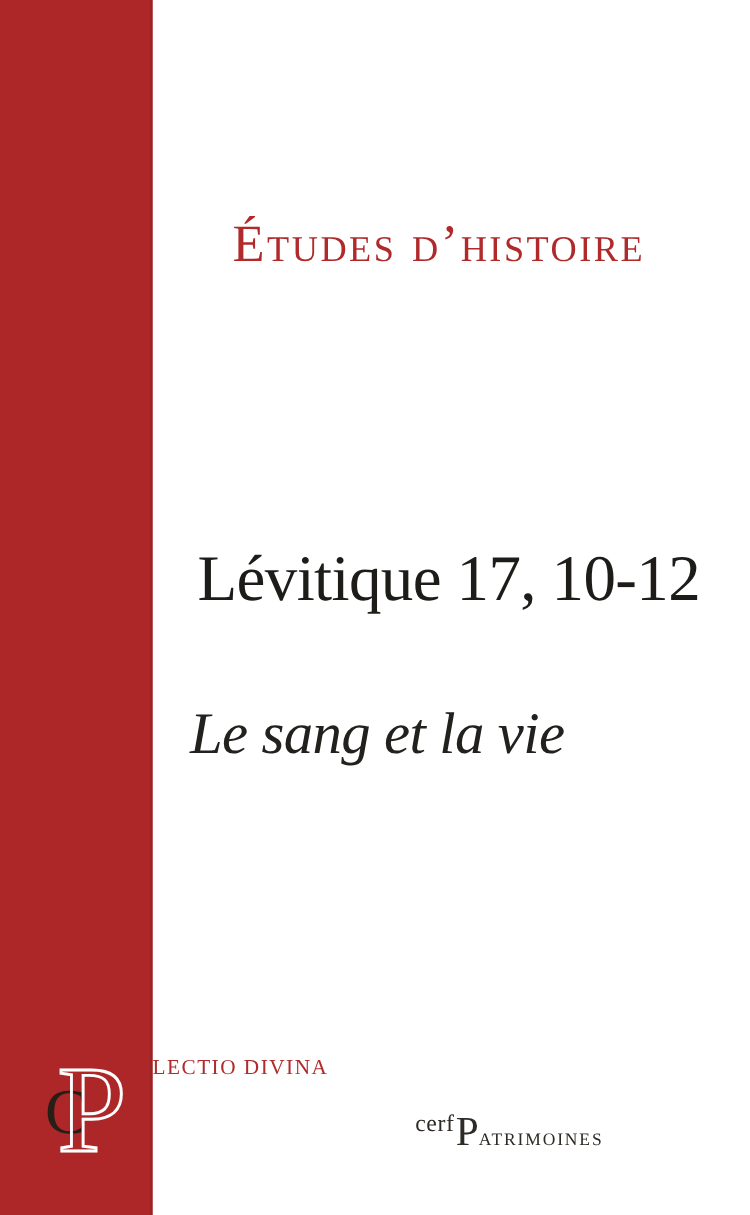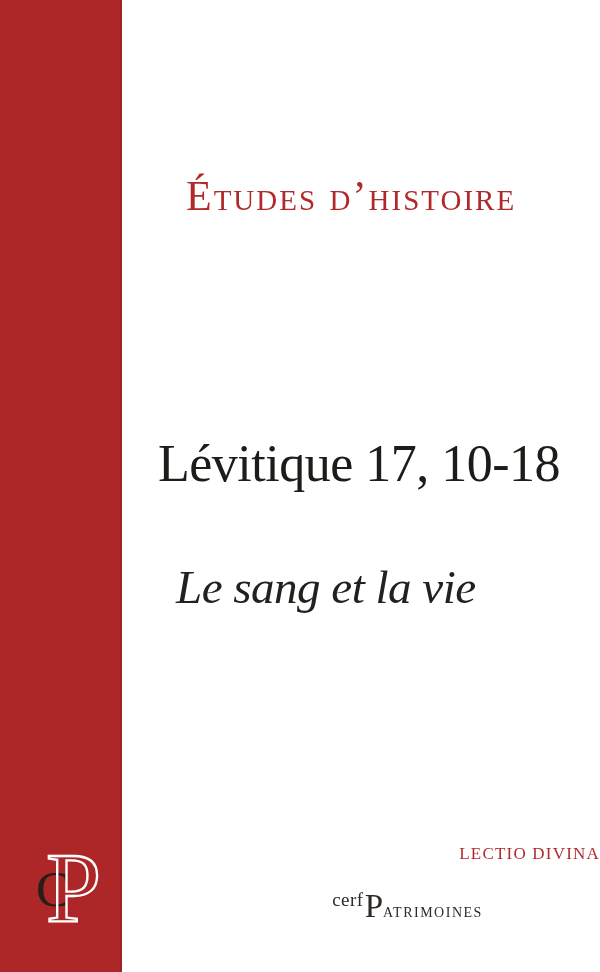--- a/index.html
+++ b/index.html
@@ -57,37 +57,37 @@
     color: #1d1c19;
     font-size: 52px;
     line-height: 52px;
     font-weight: normal;
     letter-spacing: -0.5px;
     white-space: nowrap;
   }
   
   .subtitle {
     position: absolute;
-    left: 176px;
+    left: 152px;
     top: 564px;
     color: #22211e;
     font-size: 47px;
     line-height: 47px;
     font-style: italic;
     letter-spacing: -0.5px;
     white-space: nowrap;
     text-align: right;
   }
   
   .collection {
     position: absolute;
     left: 122px;
     top: 845px;
     width: 478px;
-    text-align: right;
+    text-align: left;
     color: #b12b2d;
     font-size: 17px;
     line-height: 17px;
     letter-spacing: 1.2px;
     text-transform: uppercase;
     white-space: nowrap;
   }
   
   .publisher {
     position: absolute;
@@ -123,21 +123,21 @@
 
   <svg class="monogram" width="92" height="88" viewBox="0 0 92 88">
     <text x="8" y="60" font-size="51" font-family="Liberation Serif, DejaVu Serif, serif" fill="#261e17">C</text>
     <text x="18" y="75" font-size="99" font-family="Liberation Serif, DejaVu Serif, serif" fill="none" stroke="#ffffff" stroke-width="2.3">P</text>
   </svg>
 
   <div class="series">
     <div>Études d’histoire</div>
   </div>
 
-  <h1 class="title">Lévitique 17, 10-18</h1>
+  <h1 class="title">Lévitique 17, 10-12</h1>
 
   <div class="subtitle">Le sang et la vie</div>
 
   <div class="collection">Lectio Divina</div>
 
   <div class="publisher">
     <span class="cerf">cerf</span><span class="pinitial">P</span><span class="prest">atrimoines</span>
   </div>
 
 </div>

